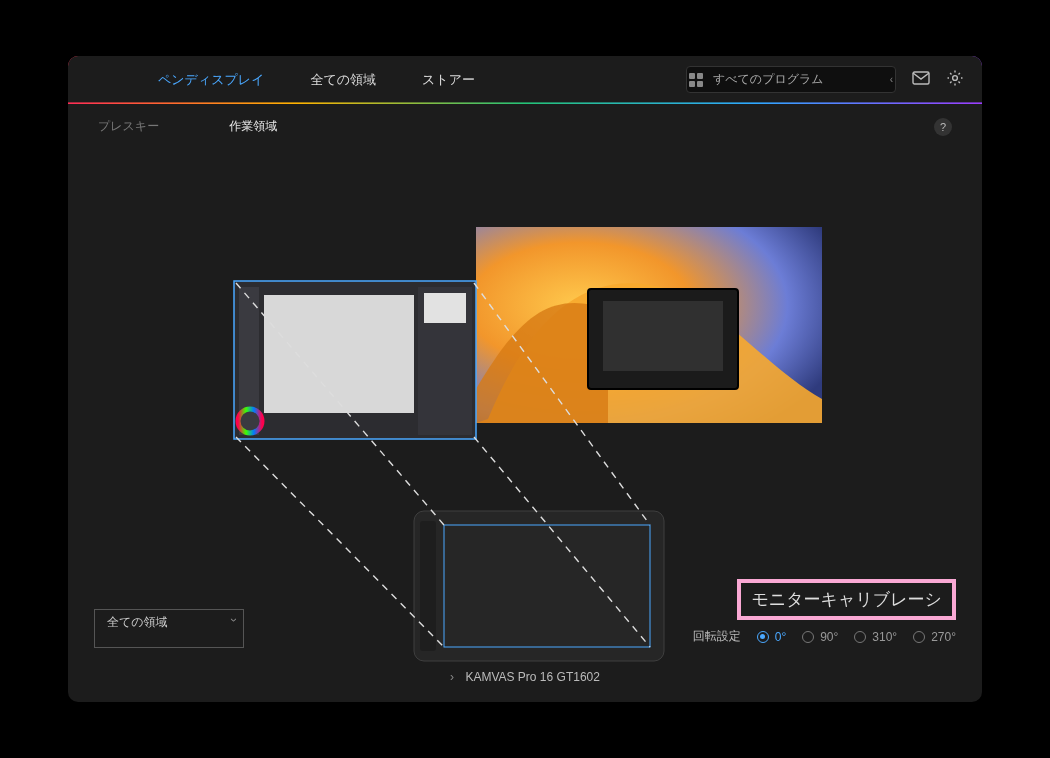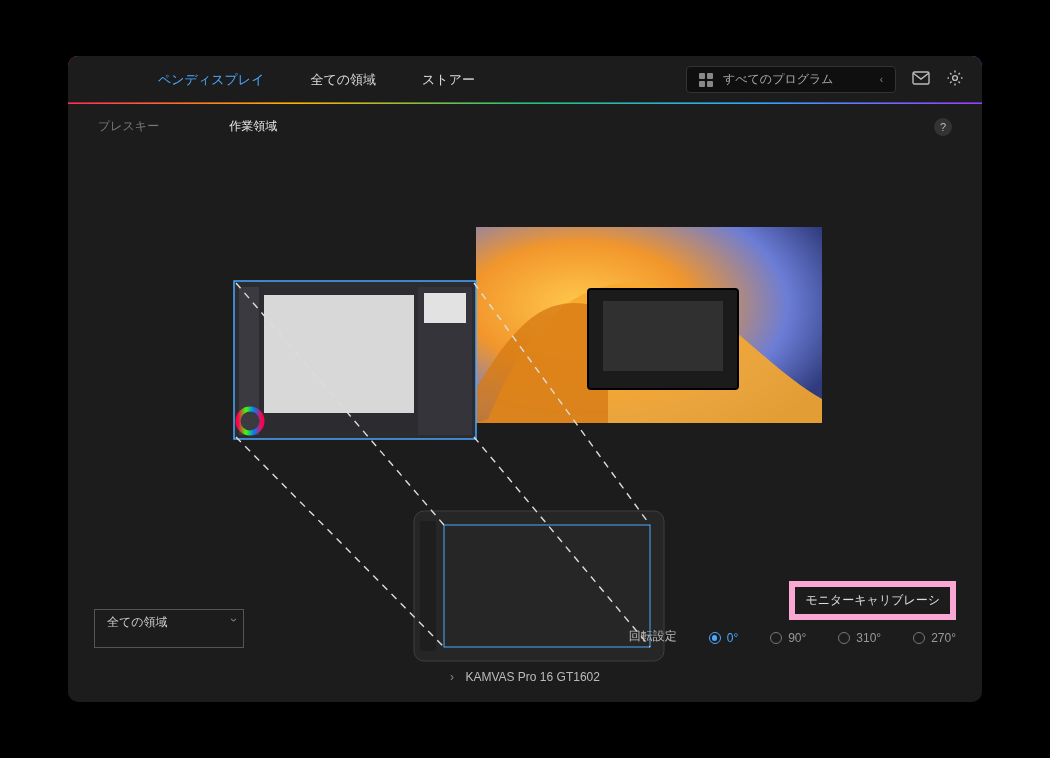--- a/index.html
+++ b/index.html
@@ -33,21 +33,21 @@
     content:""; position:absolute; left:0; right:0; bottom:0; height:1px;
     background: linear-gradient(90deg,#ff2d55,#ffb300 25%,#24c277 50%,#2ea8ff 75%,#9b3dff);
     opacity:.6;
   }
   .topnav { display:flex; gap:46px; font-size:13px; color:#ddd; }
   .topnav .active { color:#4aa8ff; }
   .topright { margin-left:auto; display:flex; align-items:center; gap:16px; }
   .program-sel {
     display:flex; align-items:center; gap:10px;
     background:#0f0f0f; border:1px solid #333; border-radius:4px;
-    padding:4px 12px; font-size:12px; color:#aaa; width:210px;
+    padding:4px 2px; font-size:12px; color:#aaa; width:210px;
   }
   .program-sel .grid-icon { width:14px; height:14px; display:grid; grid-template:1fr 1fr/1fr 1fr; gap:2px; }
   .program-sel .grid-icon span { background:#888; border-radius:1px; }
   .program-sel .chev { margin-left:auto; color:#888; font-size:10px; }
   .icon-btn { color:#bbb; cursor:pointer; }
 
   .subnav { display:flex; align-items:flex-start; gap:70px; padding:14px 30px 0 30px; font-size:12px; color:#777; position:relative; }
   .subnav .active { color:#e8e8e8; }
   .helpbtn { margin-left:auto; width:18px; height:18px; border-radius:50%; background:#333; color:#bbb;
     font-size:11px; display:flex; align-items:center; justify-content:center; }
@@ -56,23 +56,23 @@
   svg.workarea { position:absolute; inset:0; width:100%; height:100%; }
 
   .bottom-controls { position:absolute; left:0; right:0; bottom:54px; padding:0 26px; display:flex; align-items:center; }
   .area-select {
     border:1px solid #555; padding:4px 26px 16px 12px; font-size:12px; color:#ccc;
     position:relative; min-width:150px;
   }
   .area-select::after{ content:"‹"; position:absolute; right:8px; top:3px; transform:rotate(-90deg); color:#888; }
   .calib-btn {
     position:absolute; right:26px; bottom:82px;
-    border:6px solid #f9a8d4; padding:5px 10px; font-size:12px; color:#ddd;
-  }
-  .rotate { margin-left:auto; display:flex; align-items:flex-end; gap:32px; font-size:12px; color:#bbb;margin-top:16px; }
+    border:4px solid #f9a8d4; padding:5px 10px; font-size:17px; color:#ddd;
+  }
+  .rotate { margin-left:auto; display:flex; align-items:center; gap:16px; font-size:12px; color:#bbb;margin-top:16px; }
   .radio { display:flex; align-items:center; gap:6px; color:#999; }
   .radio .ring { width:12px; height:12px; border:1.5px solid #777; border-radius:50%; display:flex; align-items:center; justify-content:center; }
   .radio.sel { color:#4aa8ff; }
   .radio.sel .ring { border-color:#4aa8ff; }
   .radio.sel .ring::after{ content:""; width:5.5px; height:5.5px; background:#4aa8ff; border-radius:50%; }
 
   .device-row { position:absolute; left:0; right:0; bottom:18px; text-align:center; font-size:12px; color:#bbb;margin-top:32px; }
   .device-row .chev2 { color:#888; margin-right:8px; }
 </style>
 </head>

